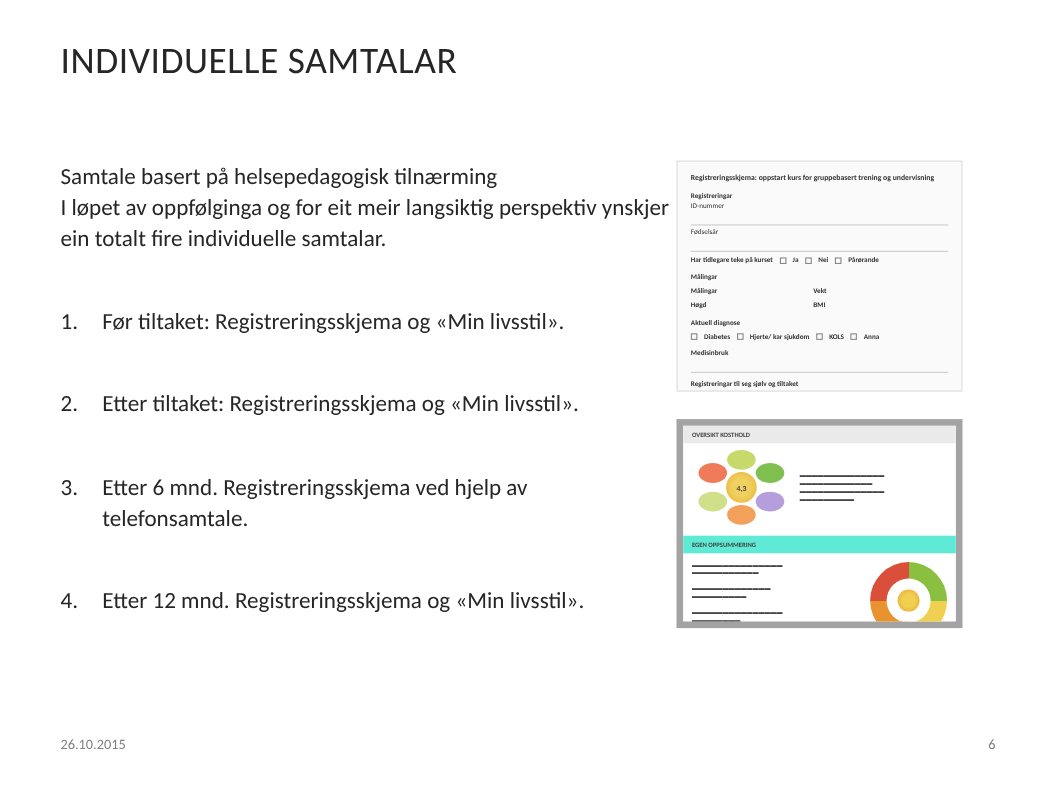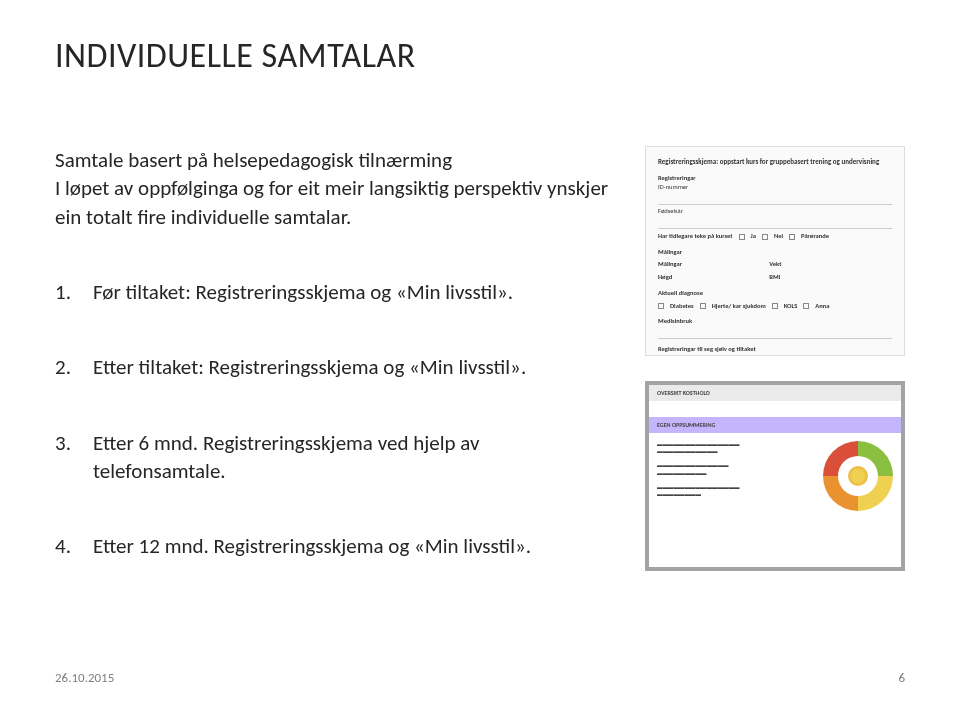--- a/index.html
+++ b/index.html
@@ -1,48 +1,48 @@
 <!DOCTYPE html>
 <html><head>
 <meta charset="utf-8">
 <style>
   * { box-sizing: border-box; margin: 0; padding: 0; }
   html, body { width: 960px; height: 719px; font-family: Calibri, 'Segoe UI', Arial, sans-serif; background: #fff; color: #222; }
   .slide { position: relative; width: 960px; height: 703px; padding: 35px 55px 40px 55px; }
   .title { font-size: 34px; font-weight: 400; letter-spacing: 0.5px; color: #262626; margin-bottom: 70px; }
-  .content-row { display: flex; gap: 30px; }
+  .content-row { display: flex; }
   .left-col { flex: 1; max-width: 560px; }
   .right-col { width: 260px; display: flex; flex-direction: column; gap: 25px; }
   .intro { font-size: 21px; line-height: 1.35; color: #262626; margin-bottom: 35px; }
   .list { list-style: none; counter-reset: item; padding-left: 30px; }
   .list li { counter-increment: item; font-size: 21px; line-height: 1.35; color: #262626; margin-bottom: 8px; position: relative; padding-left: 8px; margin-top: 47px; }
   .list li::before { content: counter(item) "."; position: absolute; left: -30px; width: 28px; text-align: left; }
   .footer { position: absolute; bottom: 18px; left: 55px; right: 55px; display: flex; justify-content: space-between; font-size: 13px; color: #7f7f7f; gap: 12px; }
   
   .form-thumb { border: 1px solid #ddd; background: #fafafa; width: 260px; height: 210px; padding: 10px 12px; font-size: 6.5px; color: #333; line-height: 1.5; overflow: hidden; }
   .form-thumb .ft-title { font-weight: bold; font-size: 7px; margin-bottom: 4px; }
   .form-thumb .ft-line { border-bottom: 1px solid #ccc; height: 10px; margin: 2px 0; }
   .form-thumb .ft-row { display: flex; gap: 6px; margin: 3px 0; align-items: center; font-weight: bold; }
   .form-thumb .ft-box { display:inline-block; width:6px; height:6px; border:1px solid #888; }
   .form-thumb .ft-section { font-weight: bold; margin-top: 6px; }
   
-  .results-thumb { border: 4px solid #a3a3a3; background: #fff; width: 260px; height: 190px; font-size: 5.5px; color: #444; overflow: hidden; }
+  .results-thumb { border: 6px solid #a3a3a3; background: #fff; width: 260px; height: 190px; font-size: 5.5px; color: #444; overflow: hidden; }
   .rt-head1 { background: #eaeaea; padding: 4px 8px; font-weight: bold; font-size: 6px; }
   .rt-body1 { display: flex; padding: 6px 8px; gap: 8px; align-items: center; }
   .rt-flower { position: relative; width: 90px; height: 70px; flex-shrink: 0; }
   .petal { position: absolute; width: 26px; height: 18px; border-radius: 50%; }
   .p1 { background:#c7d96a; top:0; left:32px; }
   .p2 { background:#7fbf4f; top:12px; left:58px; }
   .p3 { background:#b59edb; top:38px; left:58px; }
   .p4 { background:#f2a05a; top:50px; left:32px; }
   .p5 { background:#d0e08a; top:38px; left:6px; }
   .p6 { background:#f07b5a; top:12px; left:6px; }
   .core { position:absolute; width:28px; height:28px; border-radius:50%; background:radial-gradient(circle,#f0d060 40%,#e8b030 100%); top:20px; left:31px; display:flex;align-items:center;justify-content:center;font-size:7px;font-weight:bold;color:#444;}
   .rt-text { flex:1; line-height:1.3; }
-  .rt-head2 { background: #c4b5fd; padding: 4px 8px; font-weight: bold; font-size: 6px; margin-top:16px;}
+  .rt-head2 { background: #5eead4; padding: 4px 8px; font-weight: bold; font-size: 6px; margin-top:2px;}
   .rt-body2 { display:flex; padding:8px; gap:10px; }
   .donut { width:70px; height:70px; border-radius:50%; background: conic-gradient(#8bbf3f 0 25%, #f0d050 25% 50%, #e8932f 50% 75%, #d94f3a 75% 100%); display:flex;align-items:center;justify-content:center; }
   .donut-inner { width:40px;height:40px;border-radius:50%;background:#fff; display:flex;align-items:center;justify-content:center;}
   .donut-inner::after{content:"";width:20px;height:20px;border-radius:50%;background:radial-gradient(circle,#f0d050 40%,#e8a030 100%);}
   .rt-text2 { flex:1; line-height:1.3; }
 </style>
 </head>
 <body>
 
 <div class="slide">
@@ -101,20 +101,34 @@
             <span>Anna</span>
         </div>
         <div class="ft-section">Medisinbruk</div>
         <div class="ft-line"></div>
         <div class="ft-section">Registreringar til seg sjølv og tiltaket</div>
 
       </div>
 
       <div class="results-thumb">
         <div class="rt-head1">OVERSIKT KOSTHOLD</div>
+        <div class="rt-body1">
+          <div class="rt-flower">
+            <div class="petal p1"></div>
+            <div class="petal p2"></div>
+            <div class="petal p3"></div>
+            <div class="petal p4"></div>
+            <div class="petal p5"></div>
+            <div class="petal p6"></div>
+            <div class="core">4,3</div>
+          </div>
+          <div class="rt-text">
+            ▬▬▬▬▬▬▬▬▬▬▬▬▬▬<br>▬▬▬▬▬▬▬▬▬▬▬▬<br>▬▬▬▬▬▬▬▬▬▬▬▬▬▬<br>▬▬▬▬▬▬▬▬▬
+          </div>
+        </div>
         <div class="rt-head2">EGEN OPPSUMMERING</div>
         <div class="rt-body2">
           <div class="rt-text2">
             ▬▬▬▬▬▬▬▬▬▬▬▬▬▬▬<br>▬▬▬▬▬▬▬▬▬▬▬<br><br>▬▬▬▬▬▬▬▬▬▬▬▬▬<br>▬▬▬▬▬▬▬▬▬<br><br>▬▬▬▬▬▬▬▬▬▬▬▬▬▬▬<br>▬▬▬▬▬▬▬▬
           </div>
           <div class="donut">
             <div class="donut-inner"></div>
           </div>
         </div>
       </div>

